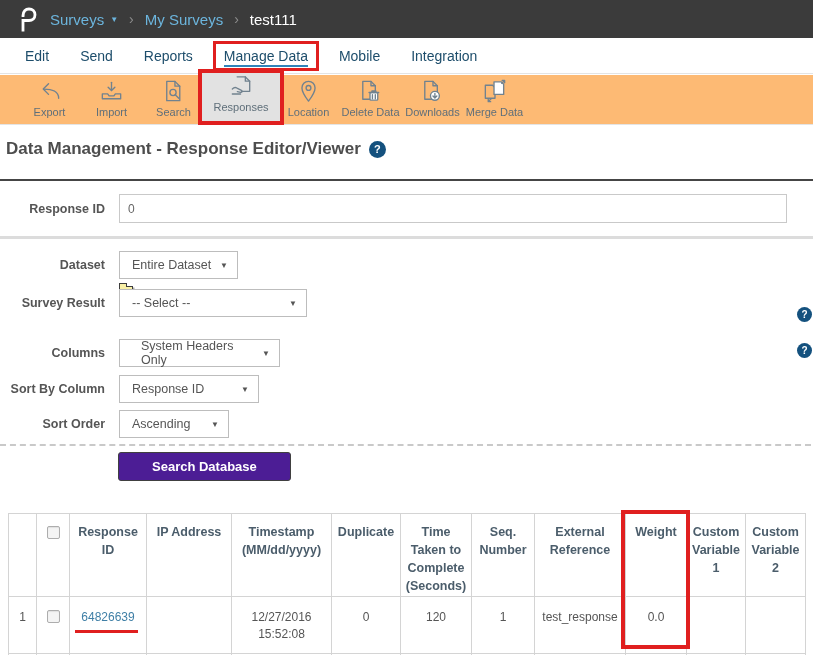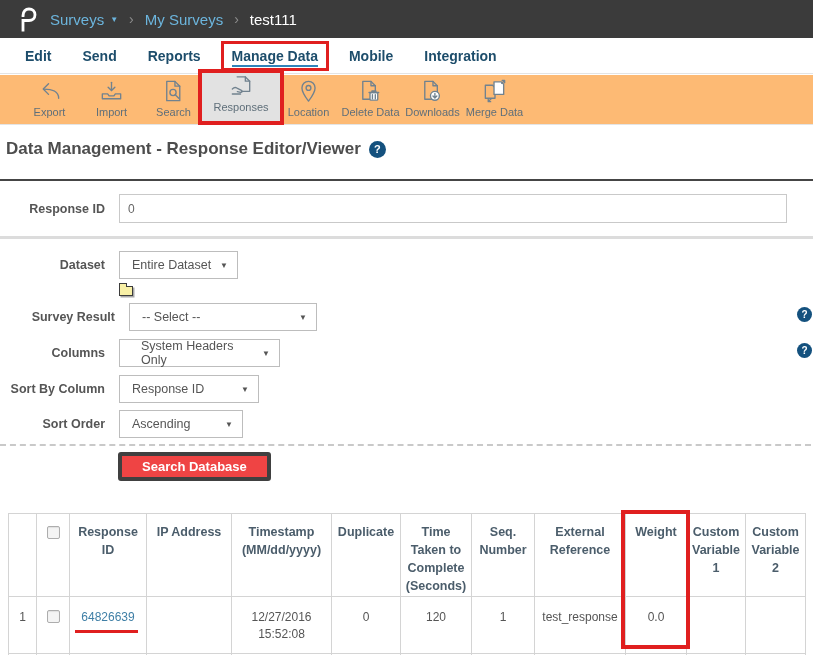--- a/index.html
+++ b/index.html
@@ -20,21 +20,21 @@
   .tb-chev { color:#8d8d8d; font-size:14px; }
   .tb-link { color:#6cb5dd; font-size:15px; text-decoration:none; }
   .tb-current { color:#ffffff; font-size:15px; }
 
   
   .nav {
     position:absolute; top:38px; left:0; width:813px; height:36px;
     background:#fff; border-bottom:1px solid #e4e4e4;
     display:flex; align-items:center; padding-left:25px; gap:31px;
   }
-  .nav-item { color:#1d4d6b; font-size:14px; font-weight:700; cursor:pointer; white-space:nowrap; }
+  .nav-item { color:#1d4d6b; font-size:14px; font-weight:400; cursor:pointer; white-space:nowrap; }
   .nav-annot {
     border:3px solid #e01f1f; padding:3px 8px; margin:-6px -11px;
     display:inline-block;
   }
   .nav-item.active-tab { border-bottom:2px solid #2f83ba; padding-bottom:1px; }
 
   
   .toolbar {
     position:absolute; top:75px; left:0; width:813px; height:50px;
     background:#fdba74; border-bottom:1px solid #e4e4e4;
@@ -84,22 +84,22 @@
 
   .folder-icon { position:absolute; top:286px; left:119px; width:14px; height:10px;
     background:#f8f0a6; border:1px solid #3c3c3c; box-shadow:1.5px 1.5px 0 #a8a8a8; cursor:pointer; }
   .folder-icon:before { content:""; position:absolute; top:-4px; left:-1px; width:6px; height:3px;
     background:#f8f0a6; border:1px solid #3c3c3c; border-bottom:none; }
 
   .help-sr  { position:absolute; top:307px; left:797px; }
   .help-col { position:absolute; top:343px; left:797px; }
 
   .search-btn {
-    position:absolute; top:452px; left:118px; height:29px; padding:0 20px;
-    background:#ef4444; color:#fff; border:4px solid #404040; border-radius:3px;
+    position:absolute; top:452px; left:118px; height:29px; padding:0 33px;
+    background:#4c1d95; color:#fff; border:1px solid #404040; border-radius:3px;
     font-size:13px; font-weight:700; font-family:"Liberation Sans", sans-serif; cursor:pointer;
   }
 
   
   .table-wrap { position:absolute; top:513px; left:8px; width:797px; }
   table { border-collapse:collapse; table-layout:fixed; width:797px; }
   th, td { border:1px solid #d4d4d4; text-align:center; vertical-align:top; overflow:hidden; }
   th {
     height:77px; padding:9px 3px 0; font-size:12.5px; font-weight:700;
     color:#4b5d6b; line-height:1.45; background:#fff;
@@ -241,21 +241,21 @@
 
 <div class="form-row" style="top:251px;">
   <label class="form-label">Dataset</label>
   <div class="select" style="width:119px;">
     <span>Entire Dataset</span>
     <span class="select-caret">▼</span>
   </div>
 </div>
 <div class="folder-icon"></div>
 
-<div class="form-row" style="top:303px;margin-left:10px;">
+<div class="form-row" style="top:289px;">
   <label class="form-label">Survey Result</label>
   <div class="select" style="width:188px;">
     <span>-- Select --</span>
     <span class="select-caret">▼</span>
   </div>
 </div>
 <span class="help-badge small help-sr">?</span>
 
 <div class="form-row" style="top:339px;">
   <label class="form-label">Columns</label>
@@ -269,21 +269,21 @@
 <div class="form-row" style="top:375px;">
   <label class="form-label">Sort By Column</label>
   <div class="select" style="width:140px;">
     <span>Response ID</span>
     <span class="select-caret">▼</span>
   </div>
 </div>
 
 <div class="form-row" style="top:410px;">
   <label class="form-label">Sort Order</label>
-  <div class="select" style="width:124px;">
+  <div class="select" style="width:110px;">
     <span>Ascending</span>
     <span class="select-caret">▼</span>
   </div>
 </div>
 
 <div class="divider-dashed"></div>
 <button class="search-btn">Search Database</button>
 
 <div class="table-wrap">
   <table>

